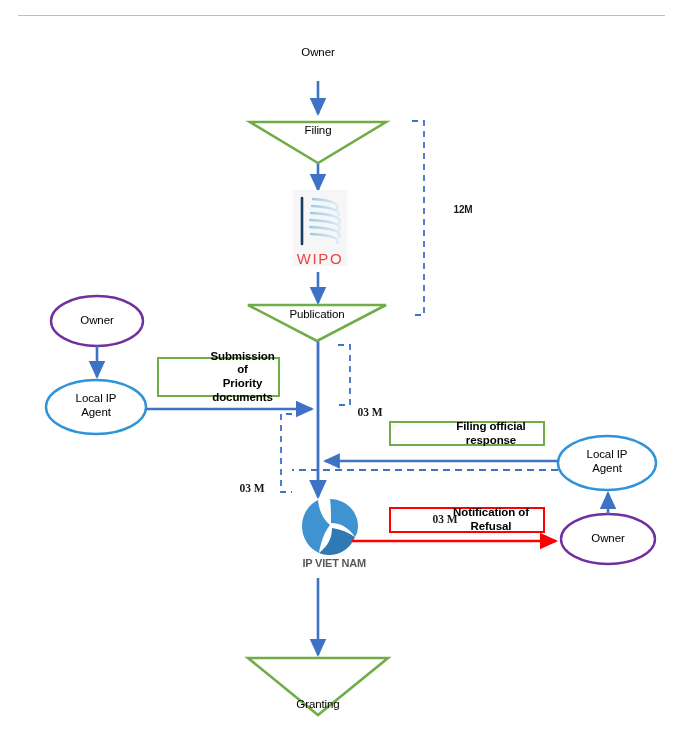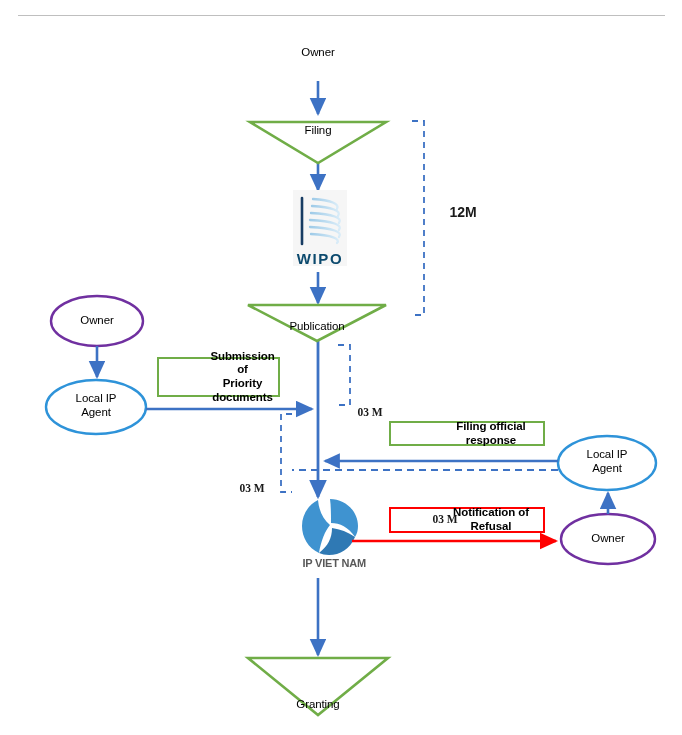--- a/index.html
+++ b/index.html
@@ -27,30 +27,30 @@
   .dur{
     font-family:"Liberation Serif", serif;
     font-weight:bold;
     font-size:11.5px;
     color:#1a1a1a;
     margin-top:36px;
   }
   .dur-sans{
     font-family:"Liberation Sans", sans-serif;
     font-weight:bold;
-    font-size:14px;
+    font-size:10px;
     color:#1a1a1a;
   }
   .wipo-word{
     position:absolute;
     font-family:"Liberation Sans", sans-serif;
-    font-weight:bold;
+    font-weight:normal;
     font-size:15px;
     letter-spacing:1.6px;
-    color:#0c4a6e;
+    color:#ef4444;
   }
   .ipvn-word{
     position:absolute;
     font-family:"Liberation Sans", sans-serif;
     font-weight:bold;
     font-size:11px;
     letter-spacing:-0.2px;
     color:#595959;
     white-space:nowrap;
   }
@@ -171,21 +171,21 @@
 
   <div class="lbl node-text" style="left:31px;top:392px;width:130px;">Local IP
 Agent</div>
 
   <div class="lbl node-text" style="left:542px;top:448px;width:130px;">Local IP
 Agent</div>
 
   <div class="lbl node-text" style="left:543px;top:532px;width:130px;">Owner</div>
 
   <div class="lbl gate-text" style="left:253px;top:124px;width:130px;">Filing</div>
-  <div class="lbl gate-text" style="left:252px;top:320px;width:130px;">Publication</div>
+  <div class="lbl gate-text" style="left:252px;top:308px;width:130px;">Publication</div>
   <div class="lbl gate-text" style="left:253px;top:698px;width:130px;">Granting</div>
 
   <div class="wipo-word" style="left:291px;top:250px;width:58px;text-align:center;">WIPO</div>
   <div class="ipvn-word" style="left:274px;top:557px;width:92px;text-align:right;">IP VIET NAM</div>
 
   <div style="position:absolute;left:157px;top:357px;width:123px;height:40px;
               border:2px solid #70AD47;background:#ffffff;box-sizing:border-box;
               display:flex;align-items:center;justify-content:center;">
     <div class="lbl box-text" style="position:static;width:100%;">Submission of
 Priority documents</div>

